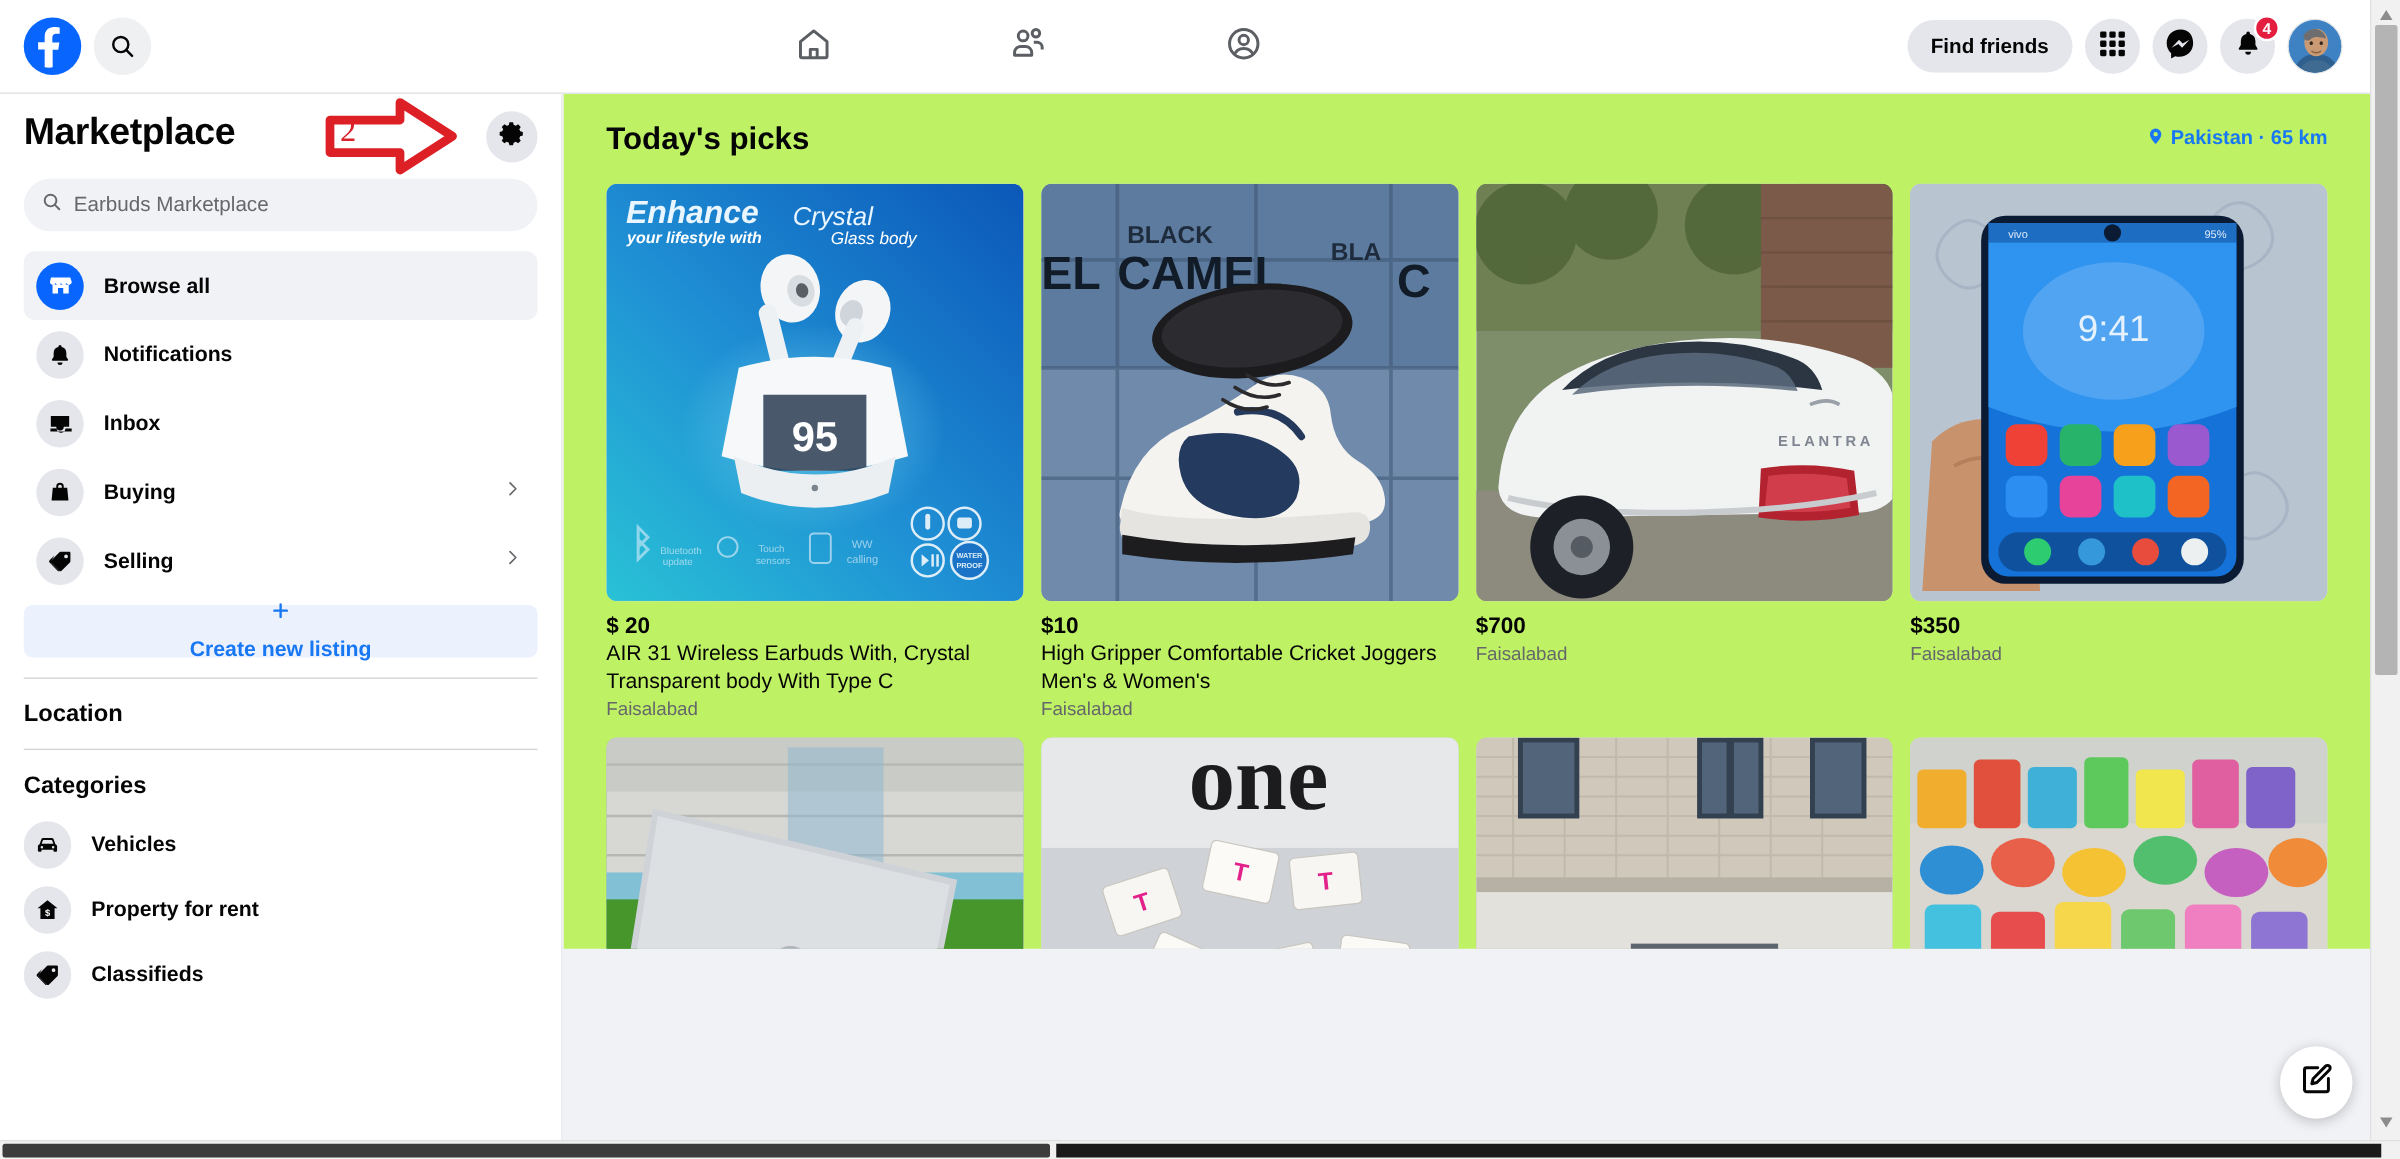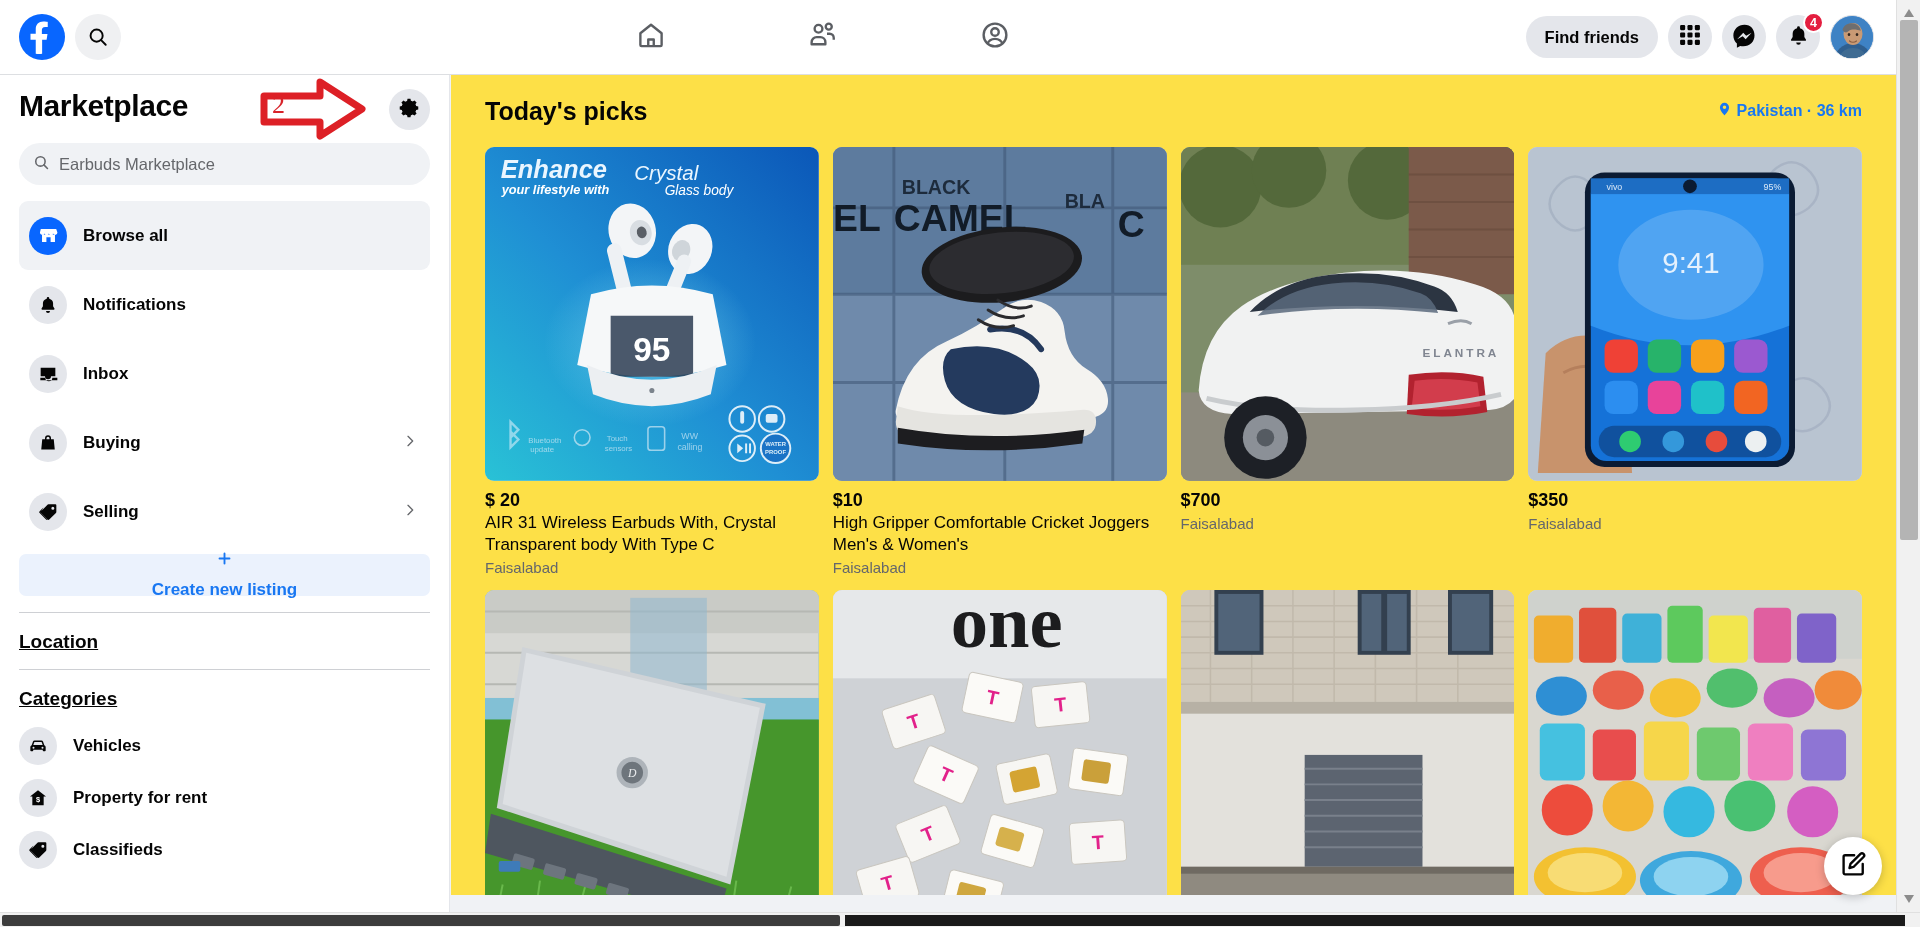--- a/index.html
+++ b/index.html
@@ -63,47 +63,47 @@
     display: flex; align-items: center; justify-content: center; cursor: pointer;
   }
   .sb-search {
     height: 42px; border-radius: 21px; background: #f0f2f5;
     display: flex; align-items: center; gap: 9px; padding: 0 14px; margin-top: 6px;
     cursor: text;
   }
   .sb-search-text { font-size: 16.5px; color: #65676b; }
   .nav-list { margin-top: 16px; }
   .nav-item {
-    display: flex; align-items: center; height: 69px; border-radius: 9px;
+    display: flex; align-items: center; height: 55px; border-radius: 9px;
     padding: 0 10px; gap: 16px; cursor: pointer; position: relative;
   }
   .nav-item.active { background: #f0f2f5; }
   .nav-ico {
     width: 38px; height: 38px; border-radius: 50%; background: #e4e6eb;
     display: flex; align-items: center; justify-content: center; flex: 0 0 auto;
   }
   .nav-ico.blue { background: #0866ff; }
   .nav-label { font-size: 17px; color: #050505; font-weight: 600; }
   .chev { position: absolute; right: 12px; color: #65676b; }
   .create-btn {
     margin-top: 8px; height: 42px; border-radius: 7px; background: #ebf2fd;
     display: flex; align-items: center; justify-content: center; gap: 9px;
     color: #1877f2; font-size: 17px; font-weight: bold; cursor: pointer; flex-direction: column;
   }
   .divider { height: 1px; background: #ced0d4; margin: 16px 0 0 0; }
-  .sec-title { font-size: 19px; font-weight: bold; color: #050505; margin: 18px 0 10px 0; text-decoration: underline; }
+  .sec-title { font-size: 19px; font-weight: bold; color: #050505; margin: 18px 0 10px 0; }
   .loc-link { font-size: 17px; color: #1877f2; font-weight: bold; cursor: pointer; }
   .cat-item {
     display: flex; align-items: center; height: 52px; gap: 16px; cursor: pointer; border-radius: 9px;
   }
 
   
   .main {
-    position: absolute; top: 75px; left: 451px; width: 1445px; height: 820px;
-    background: #fde047; overflow: hidden; padding: 0 34px;
+    position: absolute; top: 75px; left: 451px; width: 1445px; height: 684px;
+    background: #bef264; overflow: hidden; padding: 0 34px;
   }
   .main-head { display: flex; align-items: center; justify-content: space-between; height: 72px; }
   .picks-title { font-size: 25px; font-weight: bold; color: #050505; }
   .loc-pill { display: flex; align-items: center; gap: 5px; font-size: 16px; color: #1877f2; font-weight: 600; cursor: pointer; }
   .grid { display: grid; grid-template-columns: repeat(4, 1fr); gap: 14px; }
   .card { cursor: pointer; }
   .card-img {
     width: 100%; aspect-ratio: 1 / 1; border-radius: 9px; overflow: hidden; position: relative;
     background: #d8dadf;
   }
@@ -381,21 +381,21 @@
 
   <div class="main">
     <div class="main-head">
       <div class="picks-title">Today's picks</div>
       <div class="loc-pill">
         <span>
           <svg width="15" height="18" viewBox="0 0 24 24" fill="#1877f2">
               <path d="M12 2.1a7.3 7.3 0 0 0-7.3 7.3c0 5.4 7.3 12.6 7.3 12.6s7.3-7.2 7.3-12.6A7.3 7.3 0 0 0 12 2.1zm0 10a2.8 2.8 0 1 1 0-5.6 2.8 2.8 0 0 1 0 5.6z"></path>
             </svg>
         </span>
-        <span>Pakistan · 36 km</span>
+        <span>Pakistan · 65 km</span>
       </div>
     </div>
 
     <div class="grid">
 
       <div class="card">
         <div class="card-img">
           <svg viewBox="0 0 340 340" preserveAspectRatio="xMidYMid slice">
             <defs>
               <linearGradient id="g1" x1="0" y1="1" x2="1" y2="0">

